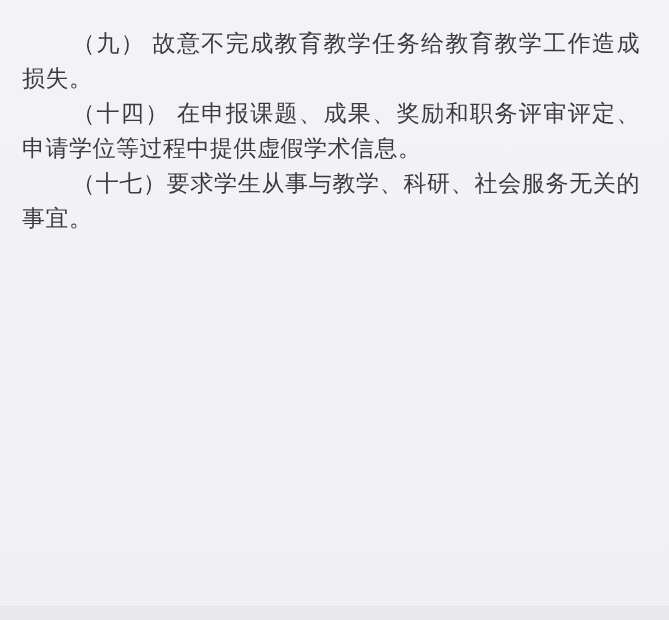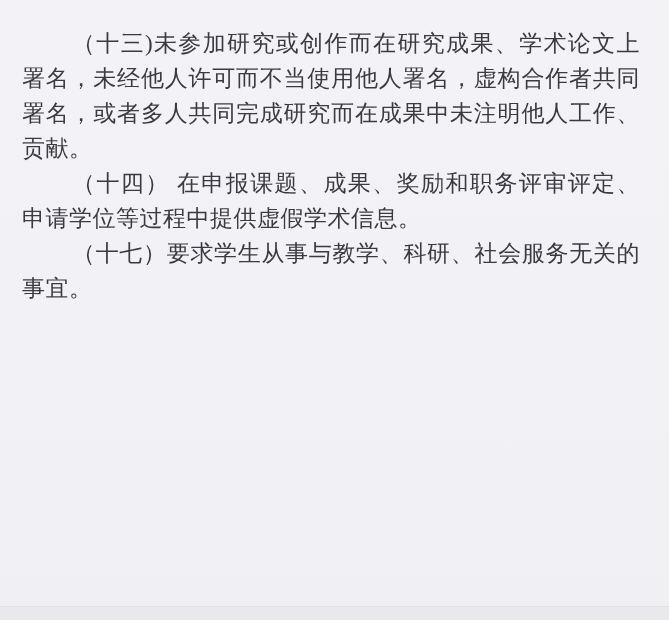--- a/index.html
+++ b/index.html
@@ -45,25 +45,25 @@
     background: #e9e9ed;
     border-top: 1px solid #e2e2e6;
   }
 </style>
 </head>
 <body>
 
 <div class="page">
   <div class="doc-body">
 
+    <p class="clause"><span>（九） </span><span>故意不完成教育教学任务给教育教学工作造成损失。</span></p>
 
 
 
 
-    <p class="clause"><span>（十三)</span><span>未参加研究或创作而在研究成果、学术论文上署名，未经他人许可而不当使用他人署名，虚构合作者共同署名，或者多人共同完成研究而在成果中未注明他人工作、贡献。</span></p>
 
     <p class="clause"><span>（十四） </span><span>在申报课题、成果、奖励和职务评审评定、申请学位等过程中提供虚假学术信息。</span></p>
 
 
 
     <p class="clause"><span>（十七）</span><span>要求学生从事与教学、科研、社会服务无关的事宜。</span></p>
 
   </div>
   <div class="bottom-edge"></div>
 </div>

